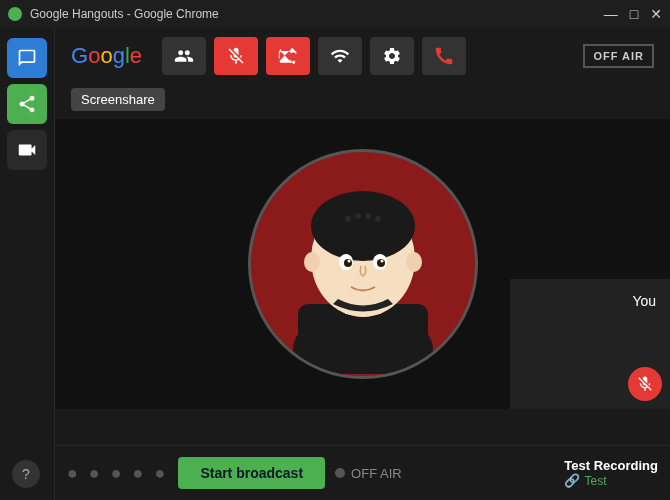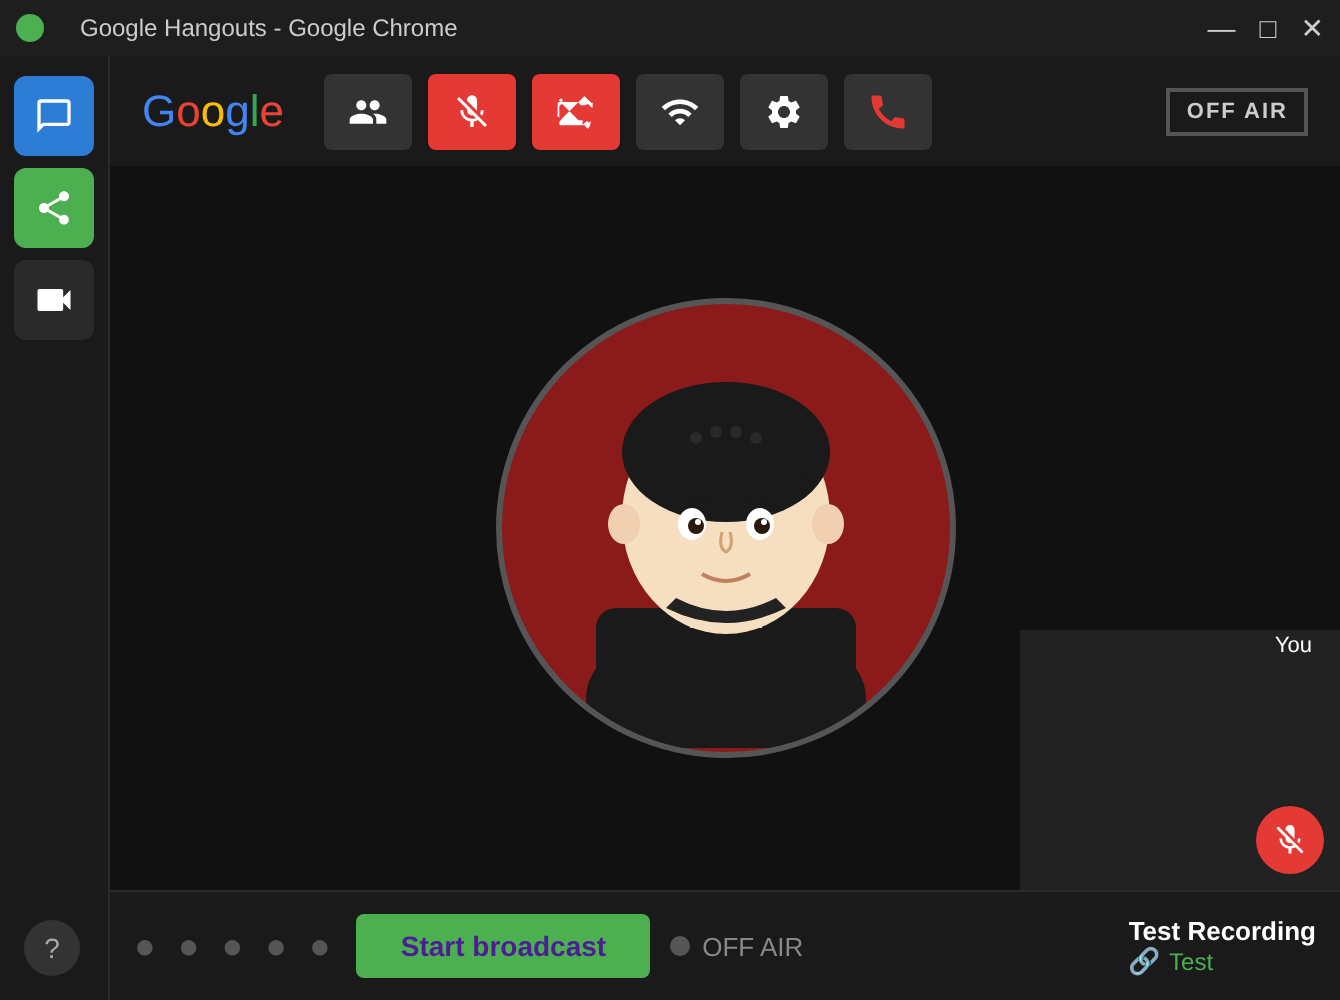--- a/index.html
+++ b/index.html
@@ -20,21 +20,21 @@
       display: flex;
       align-items: center;
       justify-content: space-between;
       padding: 0 8px;
       position: relative;
       z-index: 100;
     }
     .title-bar-left {
       display: flex;
       align-items: center;
-      gap: 18px;
+      gap: 8px;
     }
     .title-bar-icon {
       width: 14px;
       height: 14px;
       background: #4caf50;
       border-radius: 50%;
     }
     .title-bar-text {
       color: #ccc;
       font-size: 12px;
@@ -104,20 +104,21 @@
       color: #aaa;
       font-size: 14px;
     }
 
     
     .main-content {
       flex: 1;
       display: flex;
       flex-direction: column;
       position: relative;
+      gap: 36px;
     }
 
     
     .toolbar {
       height: 55px;
       background: #1a1a1a;
       display: flex;
       align-items: center;
       padding: 0 16px;
       gap: 8px;
@@ -225,24 +226,24 @@
       height: 130px;
       background: #222;
       display: flex;
       flex-direction: column;
       align-items: flex-end;
       justify-content: flex-end;
       padding: 8px;
     }
     .self-view-label {
       position: absolute;
-      top: 2px;
+      top: 14px;
       right: 14px;
       color: #fff;
-      font-size: 11px;
+      font-size: 14px;
     }
     .self-mute-btn {
       width: 34px;
       height: 34px;
       border-radius: 50%;
       background: #e53935;
       display: flex;
       align-items: center;
       justify-content: center;
       color: white;
@@ -260,21 +261,21 @@
       padding: 0 12px;
       gap: 10px;
     }
     .dots {
       color: #555;
       font-size: 18px;
       letter-spacing: 3px;
     }
     .broadcast-btn {
       background: #4caf50;
-      color: #4c1d95;
+      color: #0f172a;
       border: none;
       border-radius: 4px;
       padding: 8px 22px;
       font-size: 14px;
       font-weight: bold;
       cursor: pointer;
       white-space: nowrap;
     }
     .off-air-indicator {
       display: flex;

